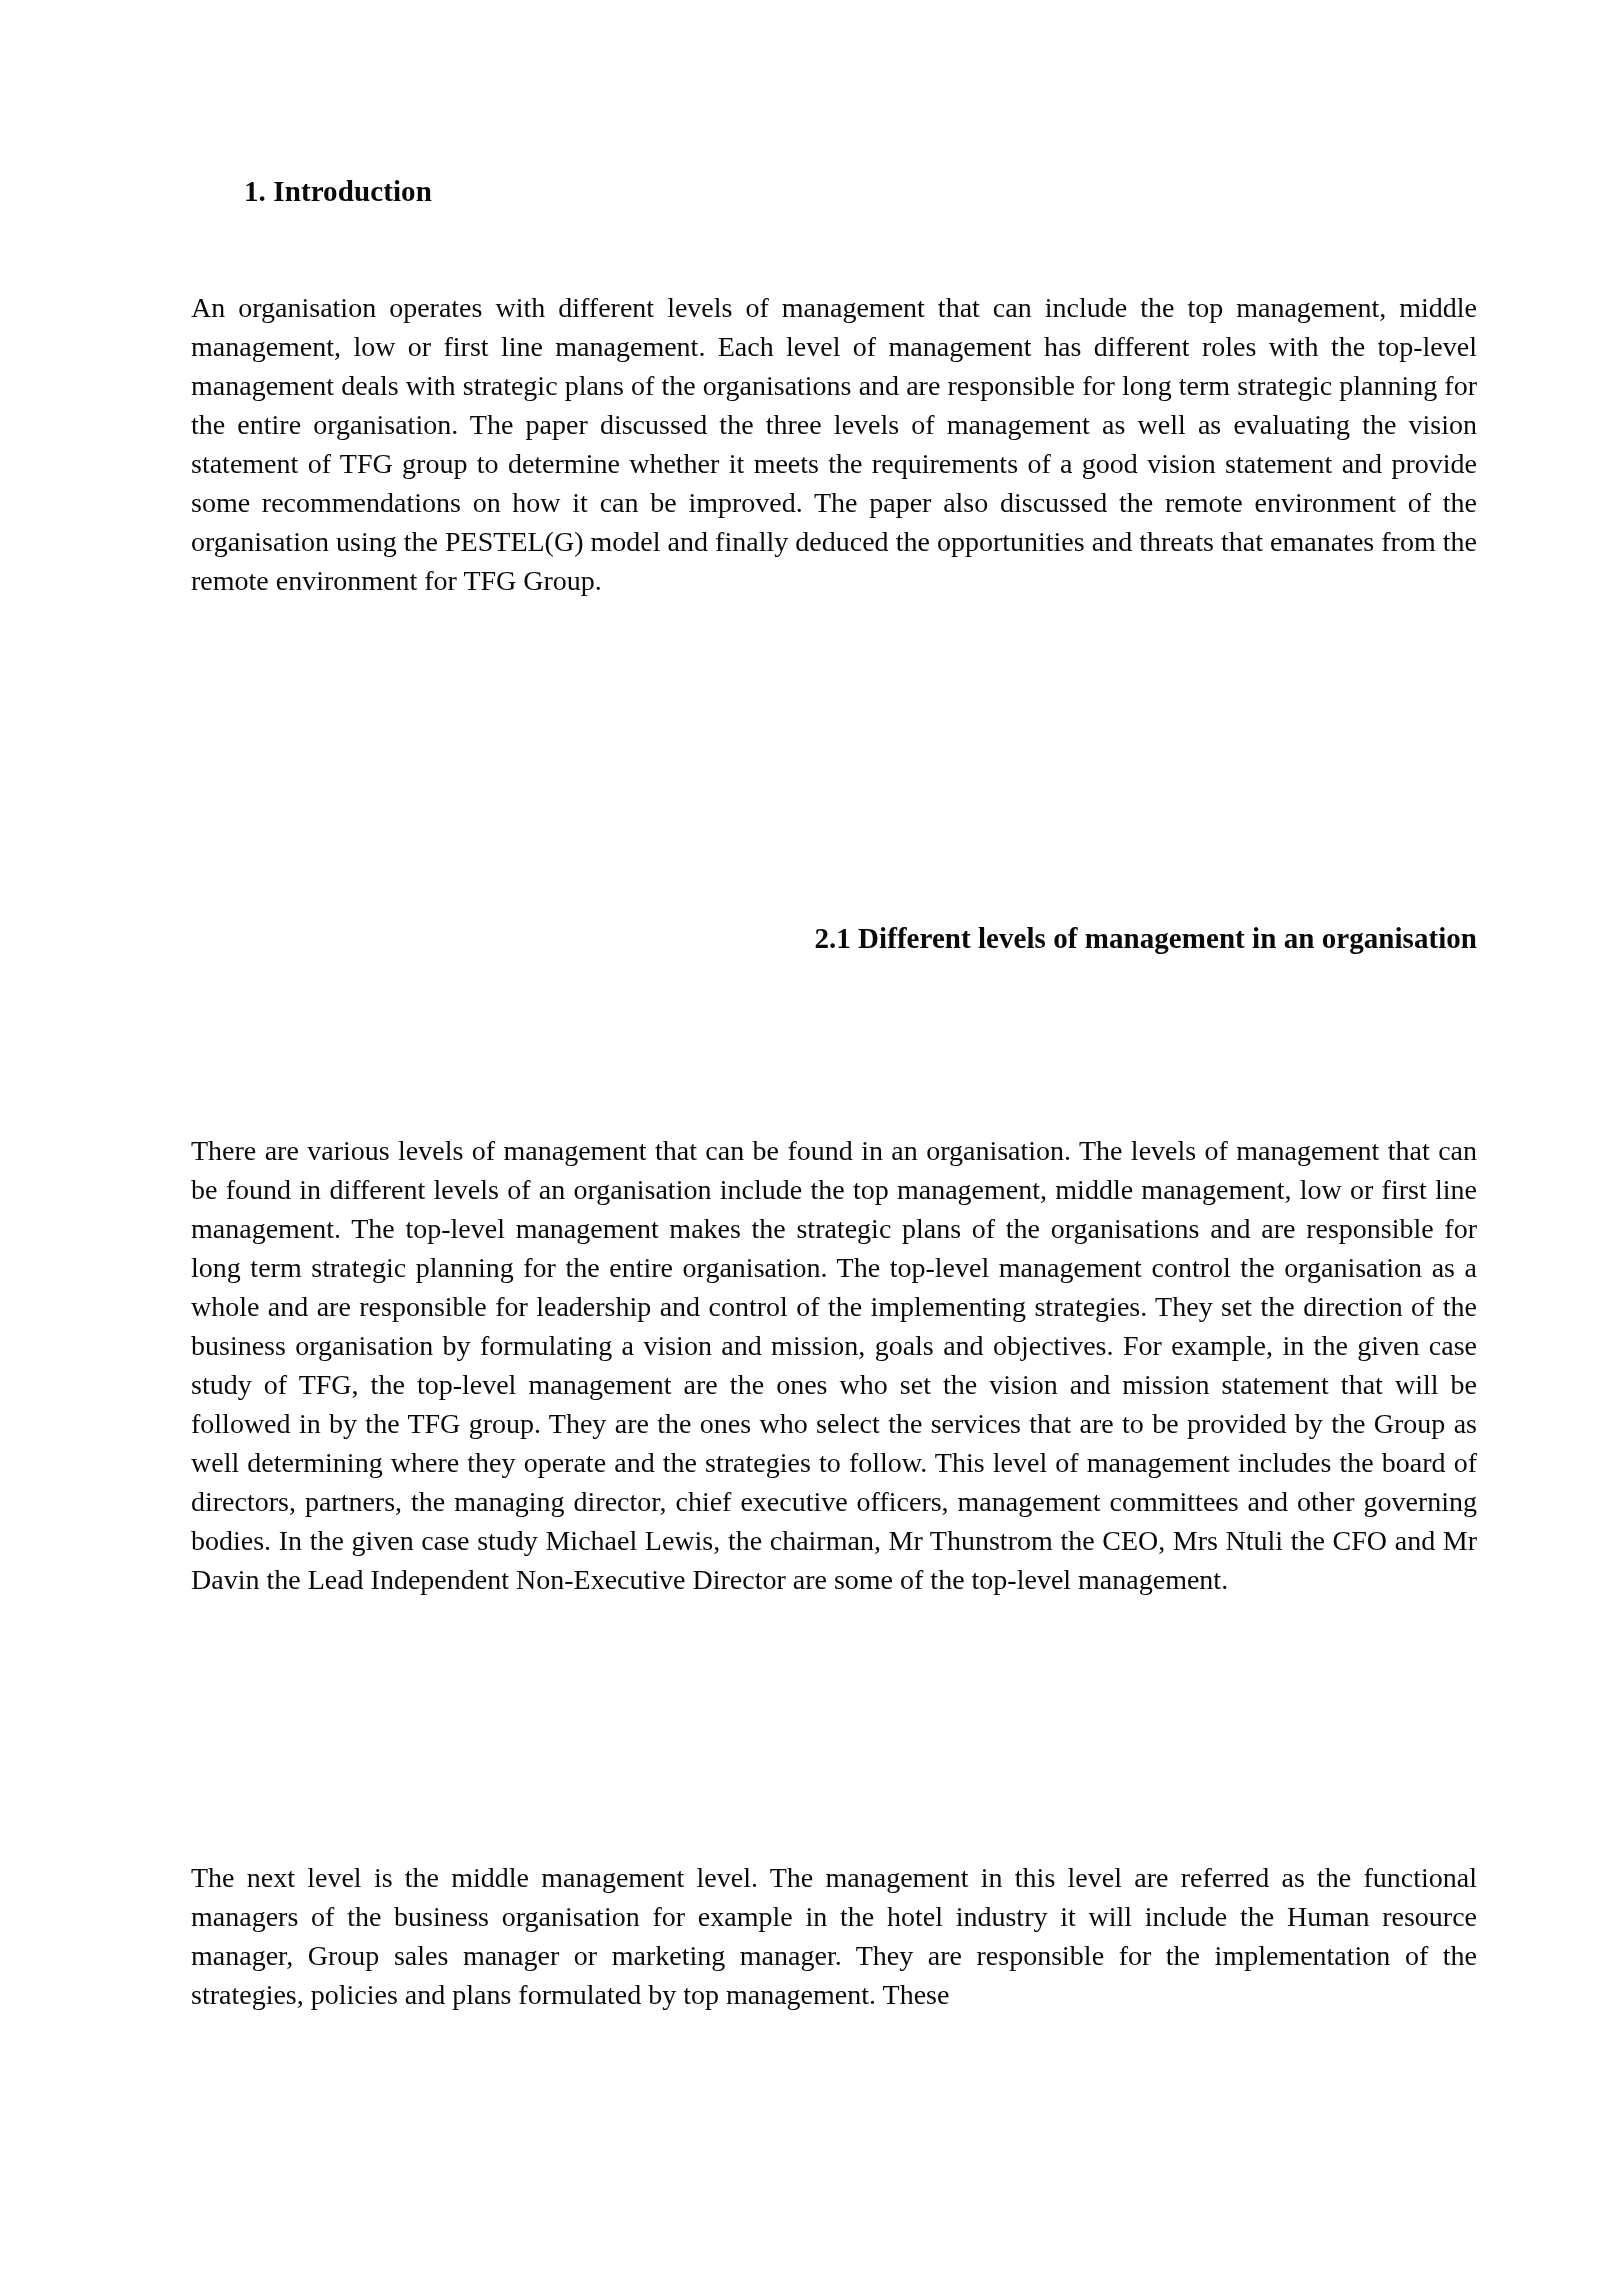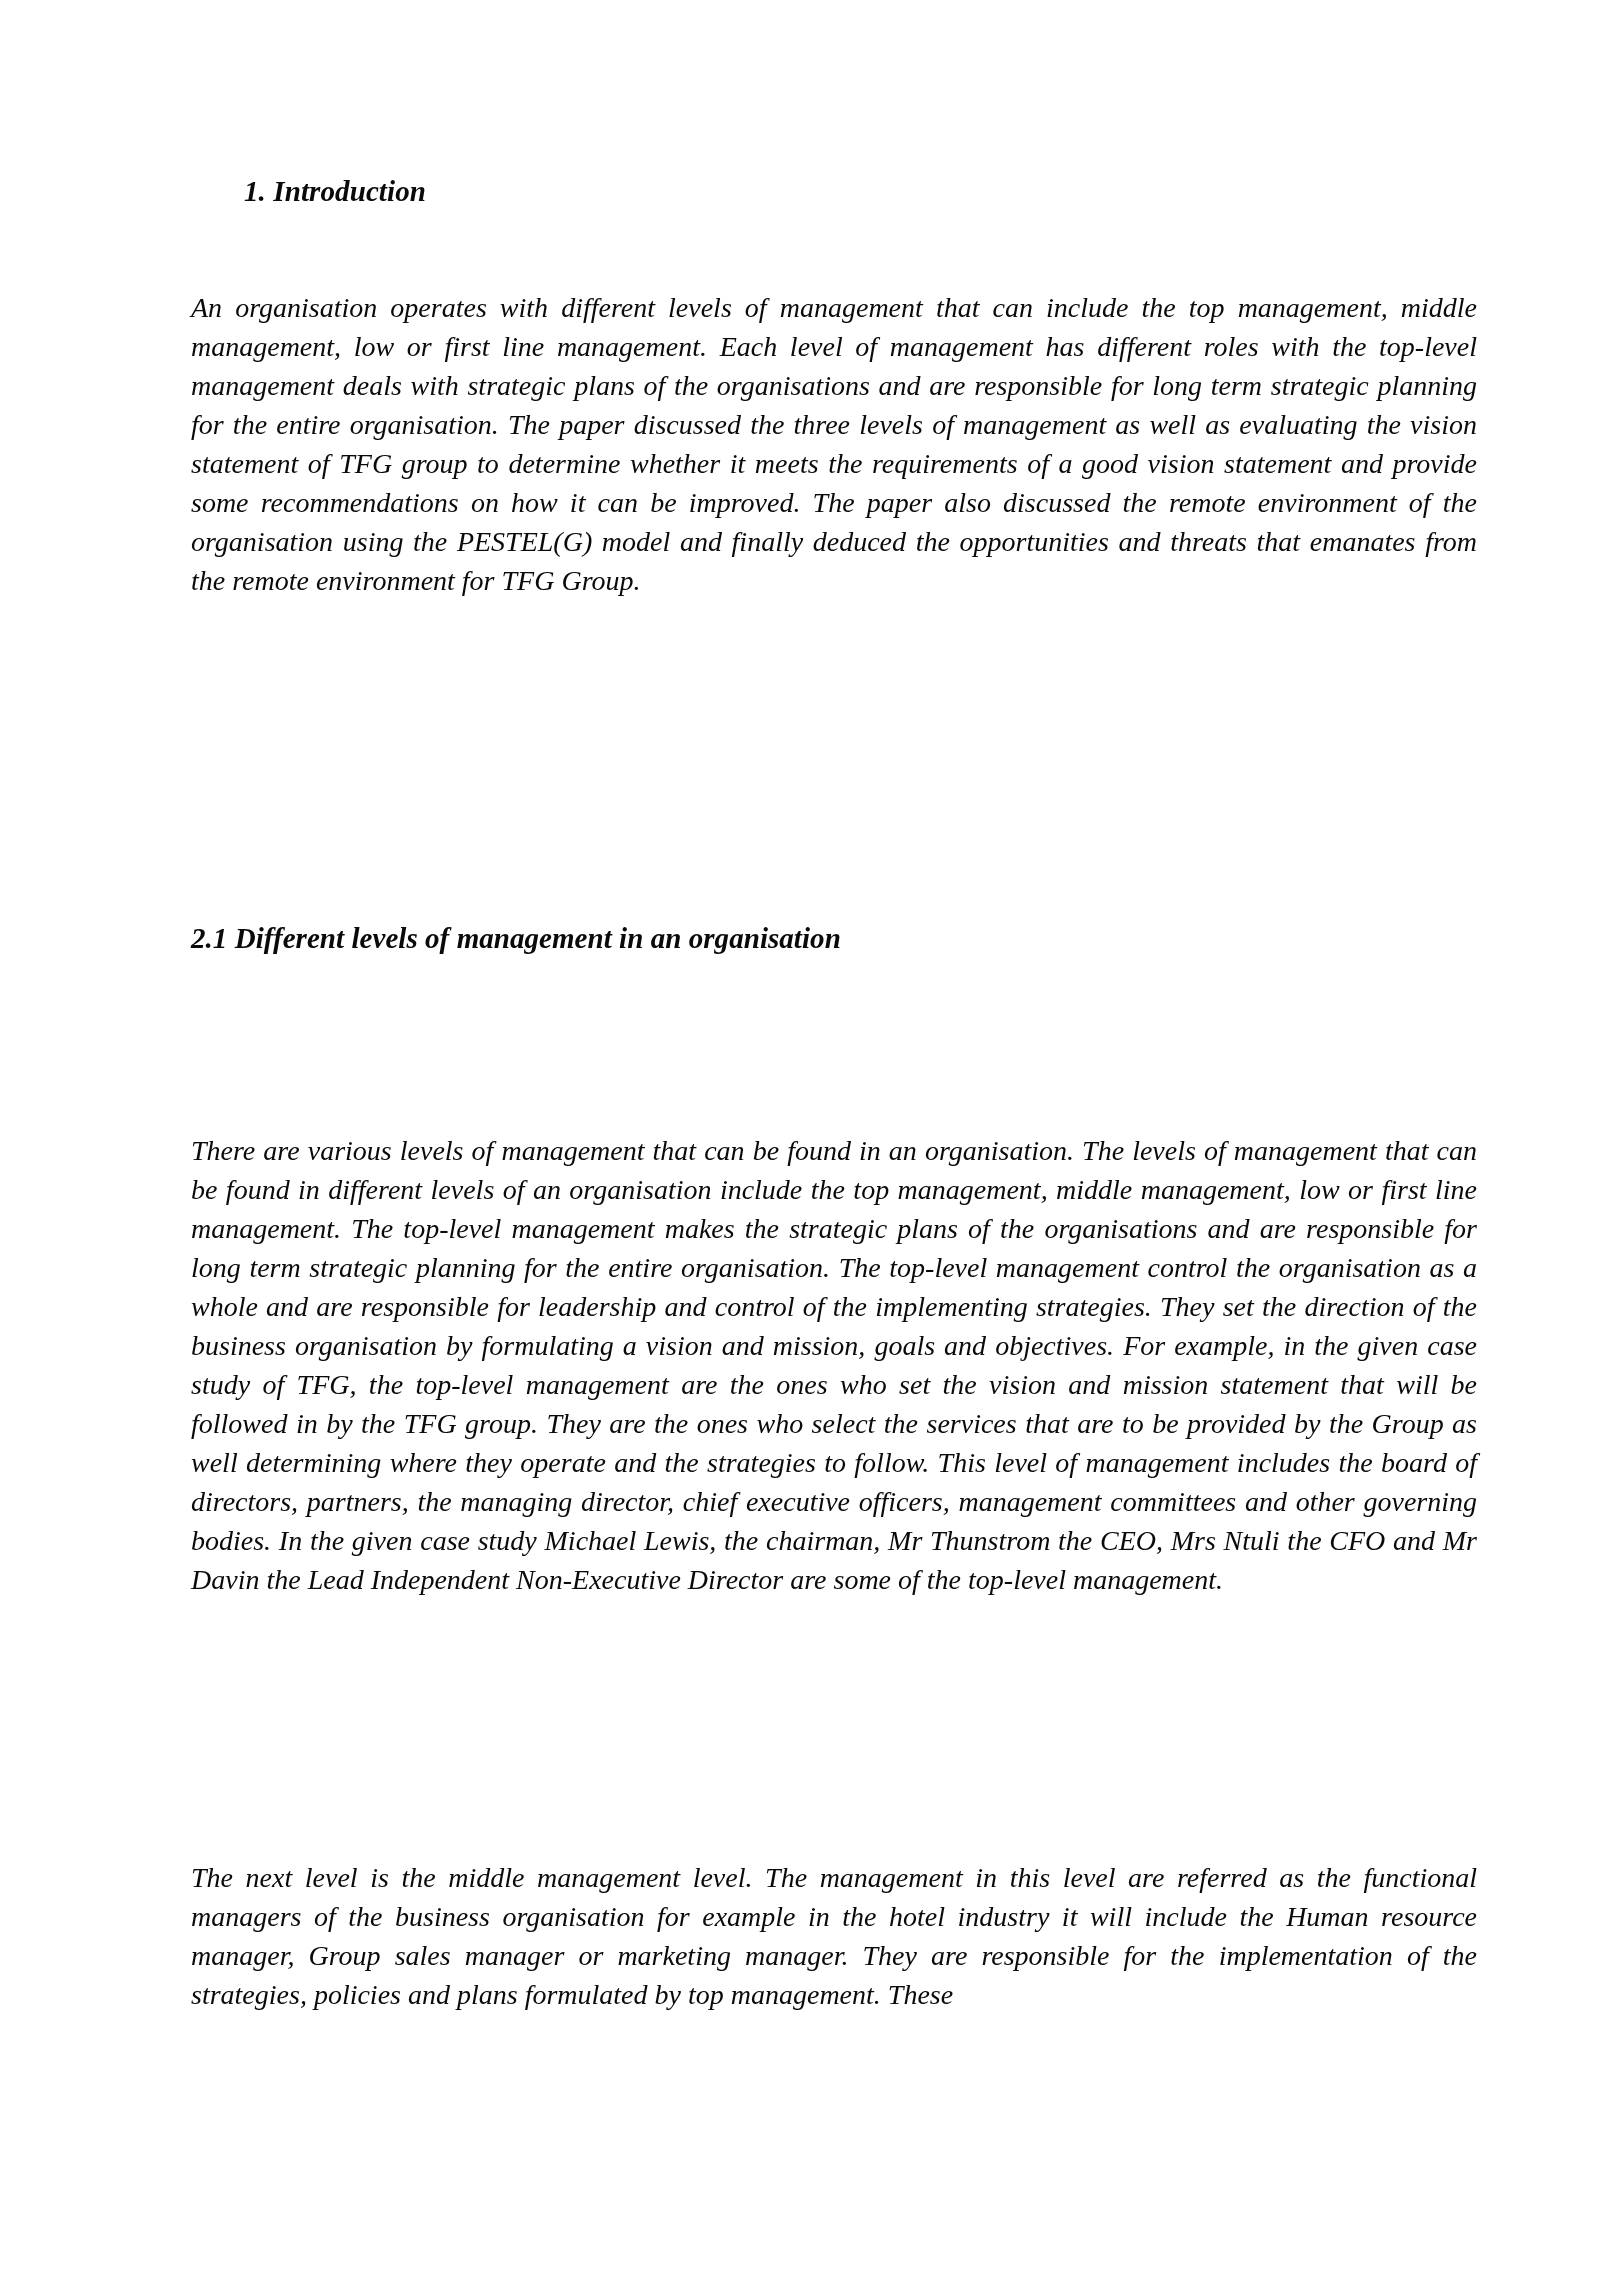--- a/index.html
+++ b/index.html
@@ -17,21 +17,20 @@
     -webkit-font-smoothing: antialiased;
   }
 
   .page {
     position: absolute;
     left: 0;
     top: 0;
     width: 1621px;
     height: 1606px;
     background: #ffffff;
-    font-style: italic;
   }
 
   .content {
     position: absolute;
     left: 191px;
     top: 0;
     width: 1286px;   
   }
 
   .heading-indented {
@@ -44,20 +43,21 @@
     letter-spacing: 0.1px;
     white-space: pre;
   }
 
   .heading-flush {
     font-size: 29px;
     line-height: 1.0;
     margin: 0;
     padding: 0;
     letter-spacing: 0.05px;
+    text-align: right;
   }
 
   p.body-text {
     font-size: 28px;
     line-height: 39px;
     text-align: justify;
     text-justify: inter-word;
     margin: 0;
     padding: 0;
     hyphens: none;

